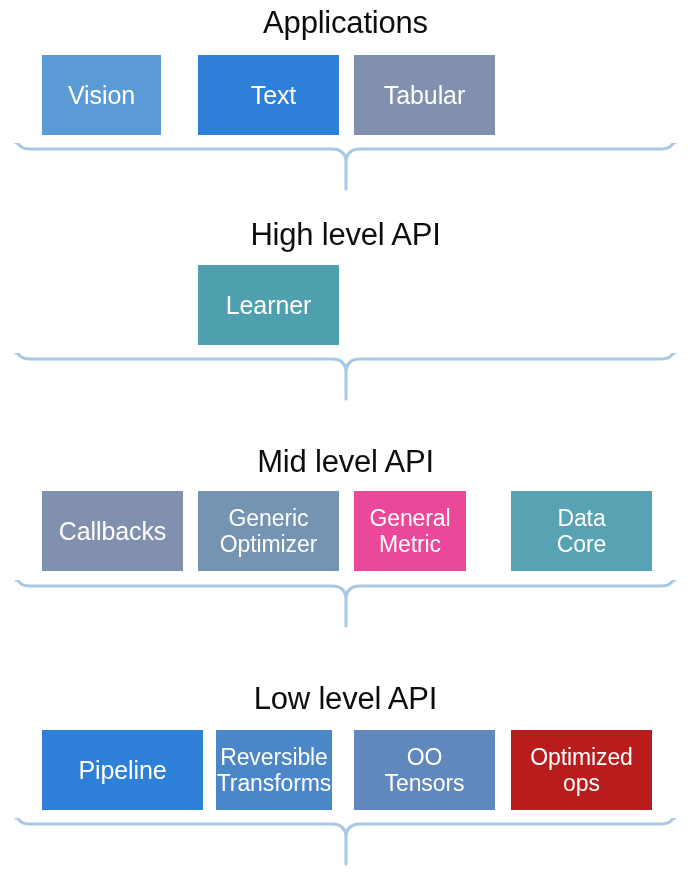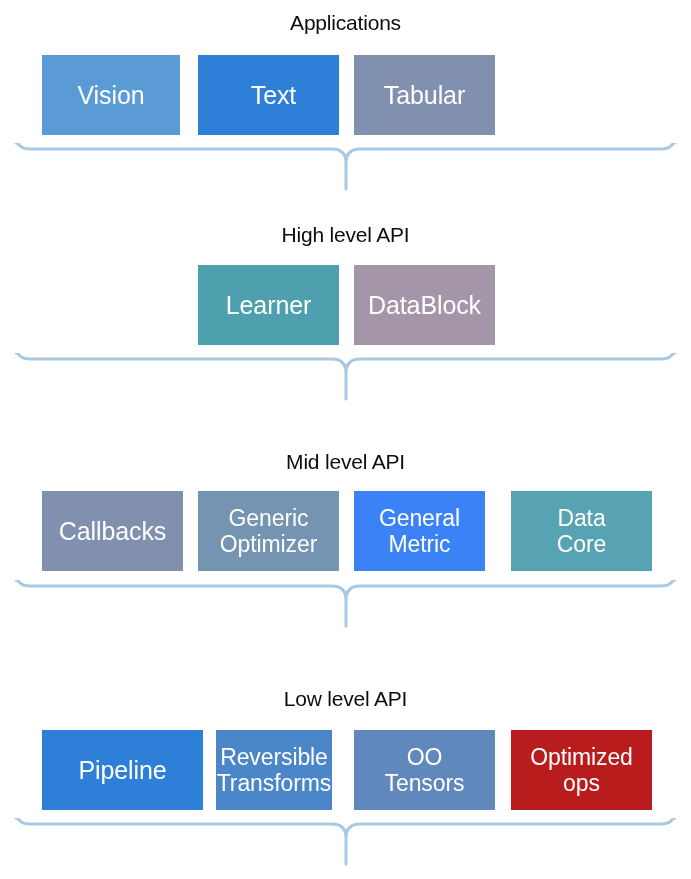--- a/index.html
+++ b/index.html
@@ -23,21 +23,21 @@
     position: absolute;
     left: 0;
     width: 691px;
   }
   .layer-title {
     position: absolute;
     left: 0;
     width: 691px;
     text-align: center;
     color: #0d0d0d;
-    font-size: 21px;
+    font-size: 31px;
     font-weight: 400;
     line-height: 38px;
     letter-spacing: -0.2px;
     white-space: nowrap;
   }
   .box-row {
     position: absolute;
     left: 0;
     width: 691px;
     height: 80px;
@@ -72,49 +72,48 @@
     display: block;
   }
 </style>
 </head>
 <body>
 
 <div id="diagram" style="width: 691px; height: 879px; background: rgb(255, 255, 255);">
     <div class="layer" style="top: 0px;">
       <div class="layer-title" style="top: 4px;">Applications</div>
       <div class="box-row" style="top: 55px;">
-        <div class="box" style="left: 42px; width: 138px; background: rgb(91, 155, 213);">Vision</div>
+        <div class="box" style="left: 42px; width: 119px; background: rgb(91, 155, 213);">Vision</div>
         <div class="box" style="left: 198px; width: 141px; background: rgb(46, 127, 216); padding-left: 10px;">Text</div>
         <div class="box" style="left: 354px; width: 141px; background: rgb(128, 144, 174);">Tabular</div>
       </div>
       <div class="brace-wrap" style="top: 143px; height: 50px;">
         <svg width="691" height="50" viewBox="0 0 691 50">
           <path d="M 16 0 L 16 -8 Q 16 6 30 6 L 332 6 Q 346 6 346 20 L 346 46 M 346 20 Q 346 6 360 6 L 661 6 Q 675 6 675 -8 L 675 0" fill="none" stroke="#a8c8e4" stroke-width="3" stroke-linecap="round" stroke-linejoin="round"></path>
         </svg>
       </div>
     </div>
     <div class="layer" style="top: 0px;">
       <div class="layer-title" style="top: 216px;">High level API</div>
       <div class="box-row" style="top: 265px;">
         <div class="box" style="left: 198px; width: 141px; background: rgb(79, 160, 174);">Learner</div>
-        <div class="box" style="left: 354px; width: 141px; background: rgb(164, 149, 168);">DataBlock</div>
       </div>
       <div class="brace-wrap" style="top: 353px; height: 50px;">
         <svg width="691" height="50" viewBox="0 0 691 50">
           <path d="M 16 0 L 16 -8 Q 16 6 30 6 L 332 6 Q 346 6 346 20 L 346 46 M 346 20 Q 346 6 360 6 L 661 6 Q 675 6 675 -8 L 675 0" fill="none" stroke="#a8c8e4" stroke-width="3" stroke-linecap="round" stroke-linejoin="round"></path>
         </svg>
       </div>
     </div>
     <div class="layer" style="top: 0px;">
       <div class="layer-title" style="top: 443px;">Mid level API</div>
       <div class="box-row" style="top: 491px; padding-left: 40px;">
         <div class="box" style="left: 42px; width: 141px; background: rgb(128, 144, 174);">Callbacks</div>
         <div class="box two-line" style="left: 198px; width: 141px; background: rgb(116, 148, 178);">Generic
 Optimizer</div>
-        <div class="box two-line" style="left: 354px; width: 131px; background: #3b82f6;">General
+        <div class="box two-line" style="left: 354px; width: 112px; background: #ec4899;">General
 Metric</div>
         <div class="box two-line" style="left: 511px; width: 141px; background: rgb(87, 163, 180);">Data
 Core</div>
       </div>
       <div class="brace-wrap" style="top: 580px; height: 50px;">
         <svg width="691" height="50" viewBox="0 0 691 50">
           <path d="M 16 0 L 16 -8 Q 16 6 30 6 L 332 6 Q 346 6 346 20 L 346 46 M 346 20 Q 346 6 360 6 L 661 6 Q 675 6 675 -8 L 675 0" fill="none" stroke="#a8c8e4" stroke-width="3" stroke-linecap="round" stroke-linejoin="round"></path>
         </svg>
       </div>
     </div>

